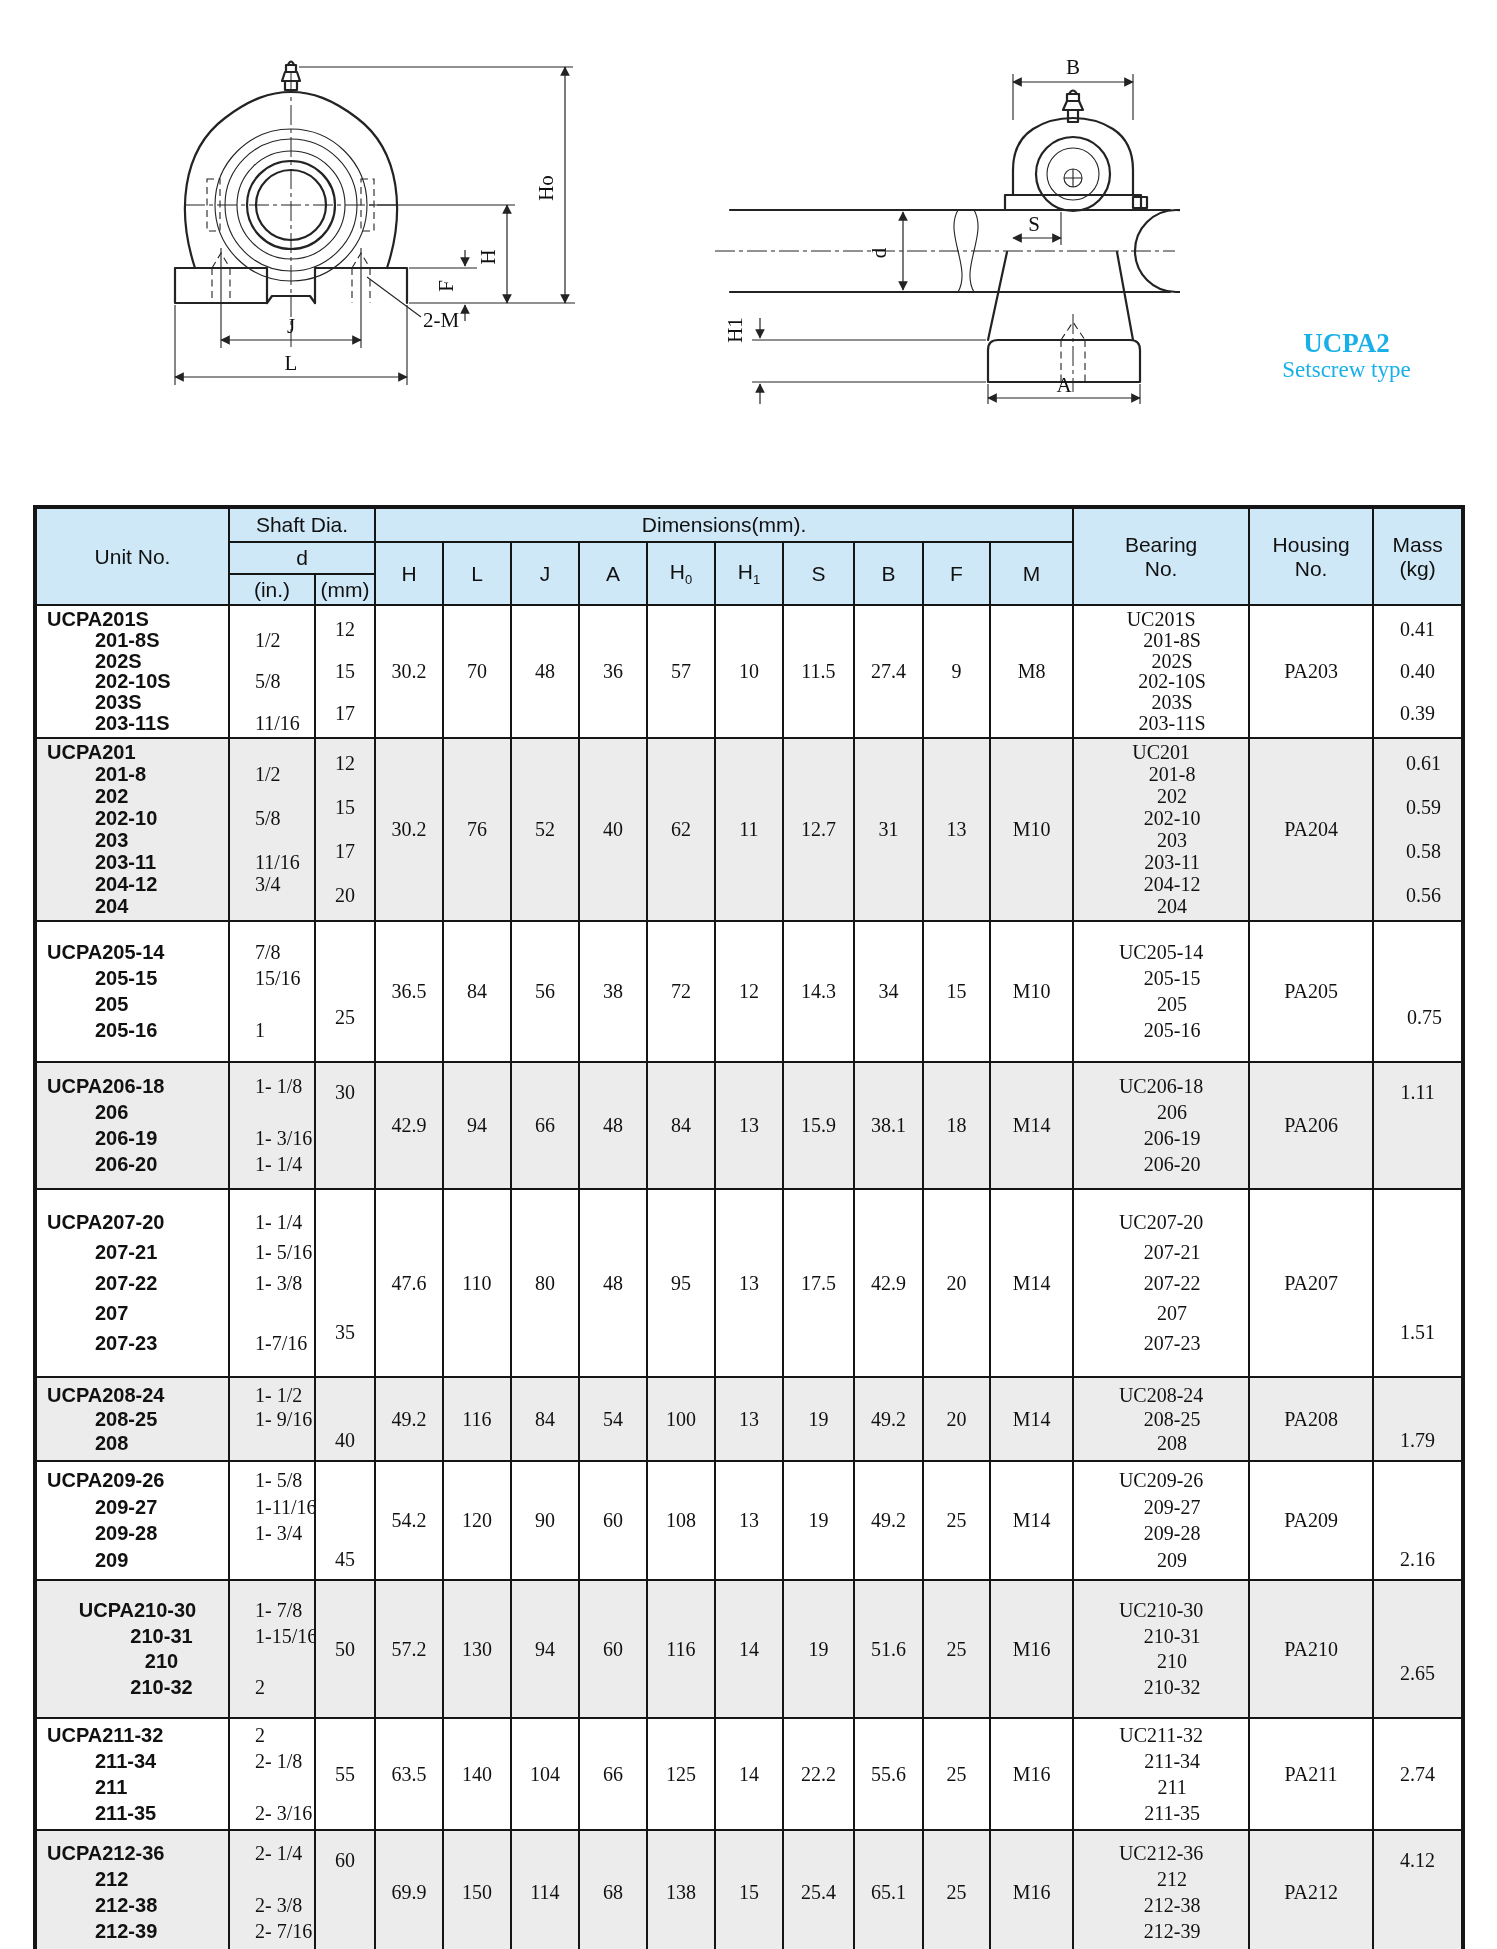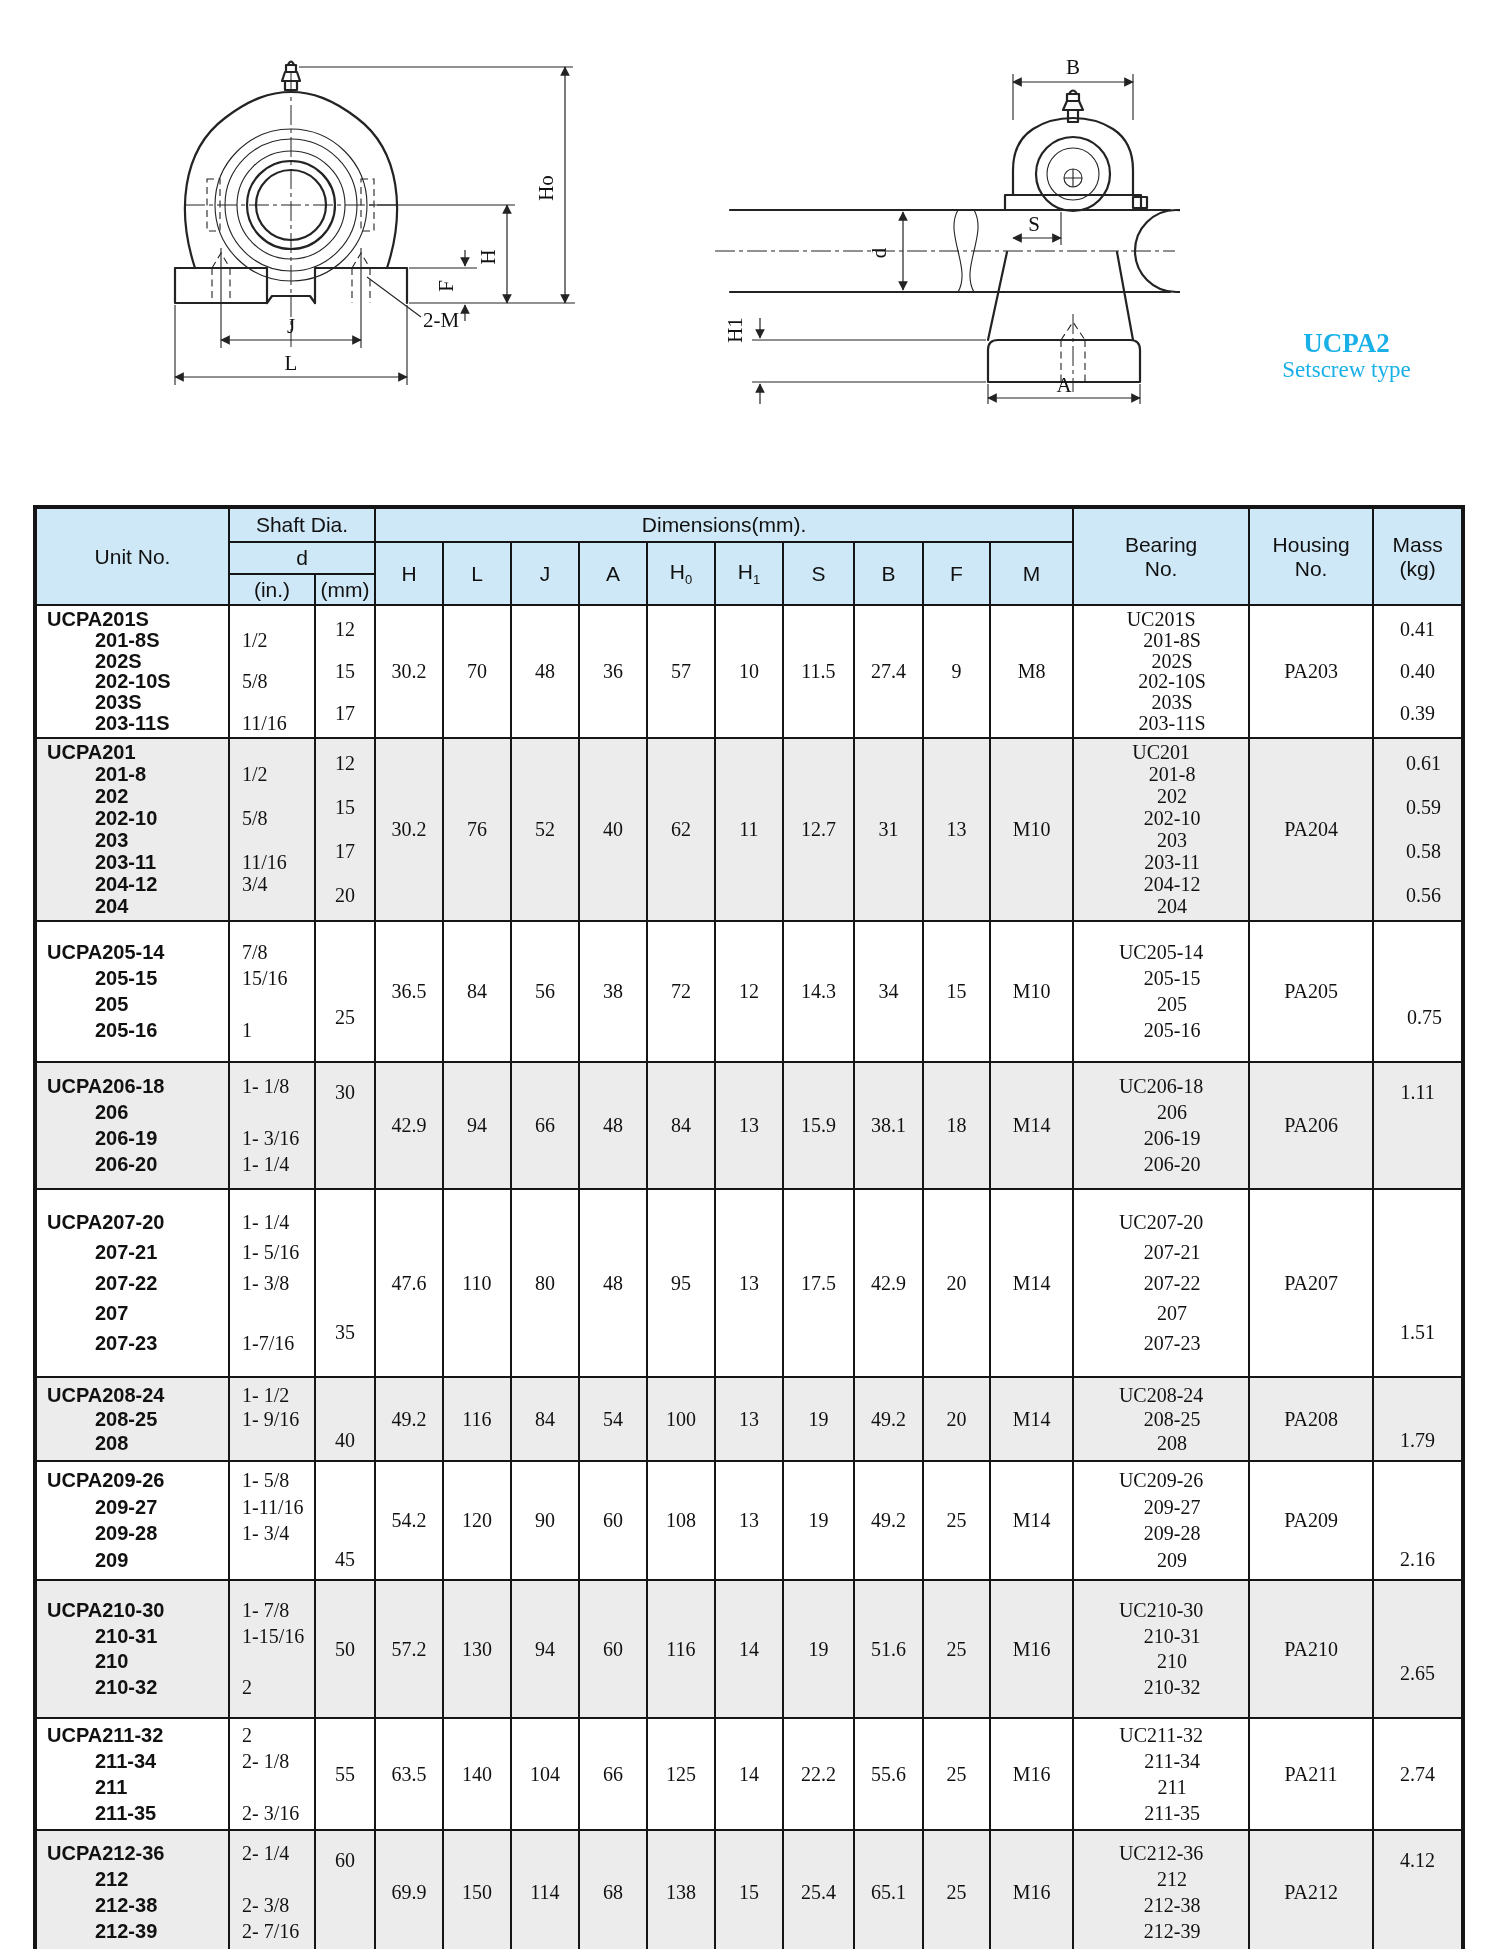--- a/index.html
+++ b/index.html
@@ -27,21 +27,21 @@
   .spec thead tr:nth-child(2){height:32px;}
   .spec thead tr:nth-child(3){height:31px;}
   .spec thead th sub{font-size:13px;}
   .pre{white-space:pre-line;line-height:24px;}
   tbody tr.shade td{background:#ececec;}
   td.num{font:20px "Liberation Serif",serif;text-align:center;color:#111;}
   .stack{display:flex;flex-direction:column;margin:3px 0;}
   .lstack>div{flex:1 1 0;display:flex;align-items:center;min-height:0;}
   .uline{font:700 20px "Liberation Sans",sans-serif;padding-left:10px;white-space:nowrap;}
   .uline.indent{padding-left:58px;}
-  .iline{font:20px "Liberation Serif",serif;padding-left:12px;white-space:nowrap;}
+  .iline{font:20px "Liberation Serif",serif;padding-left:25px;white-space:nowrap;}
   .bline{font:20px "Liberation Serif",serif;justify-content:center;white-space:nowrap;}
   .bline.bindent{padding-left:22px;}
   .mline,.sline{font:20px "Liberation Serif",serif;text-align:center;line-height:25px;}
   .vstack{align-items:center;}
   .vpos-spread{justify-content:space-around;}
   .vpos-top{justify-content:flex-start;padding-top:14px;}
   .vpos-center{justify-content:center;}
   .vpos-low{justify-content:flex-end;padding-bottom:28px;}
   .vpos-bottom{justify-content:flex-end;padding-bottom:4px;}
 </style>
@@ -569,21 +569,21 @@
           </td>
           <td class="num">PA209</td>
           <td>
             <div class="stack vstack vpos-bottom" style="height: 107px;">
               <div class="sline">2.16</div>
             </div>
           </td>
         </tr>
         <tr class="shade" style="height: 110px;">
           <td>
-            <div class="stack lstack" style="height: 102px;">
+            <div class="stack lstack" style="height: 102px; align-items: center;">
               <div class="uline">UCPA210-30</div>
               <div class="uline indent">210-31</div>
               <div class="uline indent">210</div>
               <div class="uline indent">210-32</div>
             </div>
           </td>
           <td>
             <div class="stack lstack" style="height: 102px;">
               <div class="iline">1- 7/8</div>
               <div class="iline">1-15/16</div>

